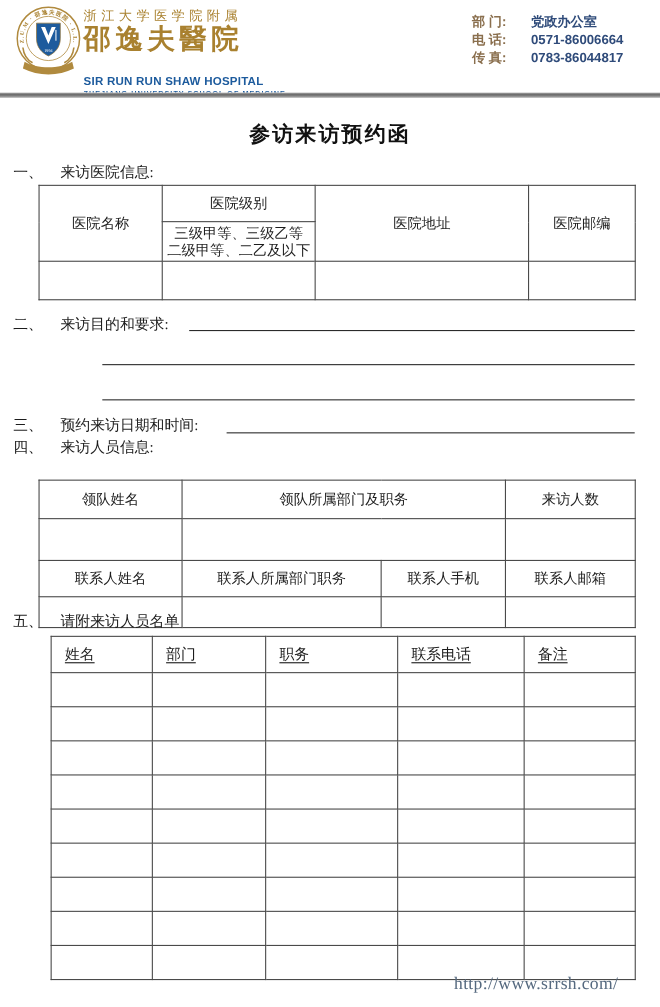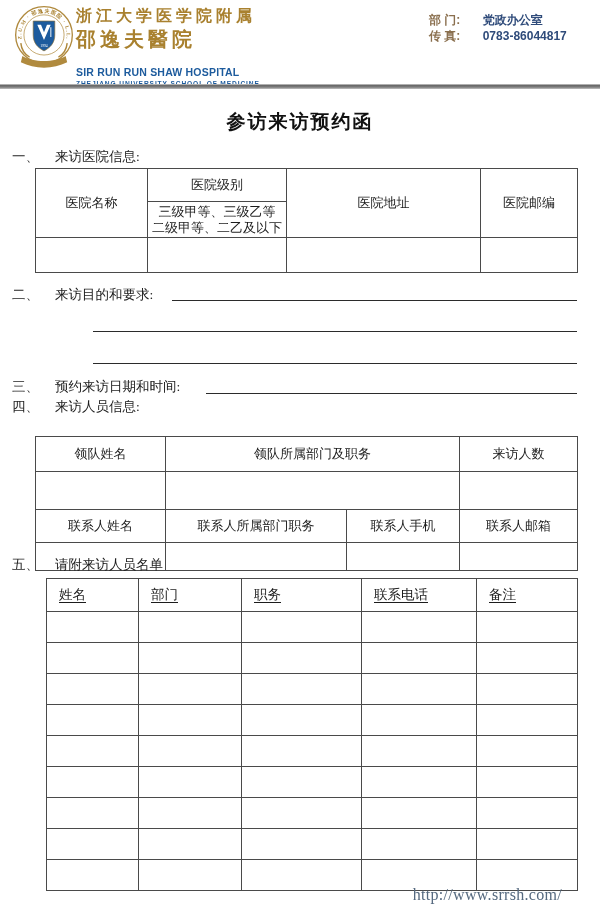--- a/index.html
+++ b/index.html
@@ -6,22 +6,22 @@
   .page {
     position:relative; width:600px; height:915px; margin:0 auto;
     background:#fff; overflow:hidden;
     font-family:"Liberation Serif","DejaVu Serif",serif;
     color:#1c1c1c;
   }
 
   
   .seal { position:absolute; left:13px; top:3px; }
   .brand { position:absolute; left:76px; top:6px; }
-  .brand-affil { font-size:16px; font-weight:bold; letter-spacing:4px; color:#a9812f; white-space:nowrap; }
-  .brand-cn { font-size:20px; font-weight:bold; letter-spacing:4px; color:#a9812f; white-space:nowrap; margin-top:1px; line-height:1.1; }
+  .brand-affil { font-size:12px; font-weight:normal; letter-spacing:4px; color:#a9812f; white-space:nowrap; }
+  .brand-cn { font-size:25px; font-weight:bold; letter-spacing:4px; color:#a9812f; white-space:nowrap; margin-top:1px; line-height:1.1;font-family:Liberation Mono, monospace; }
   .brand-en { font-size:10.5px; font-weight:bold; color:#1d5b9d; letter-spacing:0.2px;
               font-family:"Liberation Sans","DejaVu Sans",sans-serif; white-space:nowrap; margin-top:16px; }
   .brand-school { font-size:6.6px; font-weight:bold; color:#1d5b9d; letter-spacing:0.9px;
               font-family:"Liberation Sans","DejaVu Sans",sans-serif; white-space:nowrap; margin-top:2px; }
   .contact { position:absolute; right:23px; top:12px; width:148px;
              font-family:"Liberation Sans","DejaVu Sans",sans-serif;
              font-size:12px; font-weight:bold; line-height:16px; }
   .contact-row { white-space:nowrap; }
   .contact-label { color:#8a6f4e; margin-right:19px; }
   .contact-value { color:#2f4b7a; }
@@ -81,20 +81,24 @@
     <div class="brand-en">SIR RUN RUN SHAW HOSPITAL</div>
     <div class="brand-school">ZHEJIANG UNIVERSITY SCHOOL OF MEDICINE</div>
   </div>
 
   <div class="contact">
     <div class="contact-row">
       <span class="contact-label">部 门:</span>
       <span class="contact-value">党政办公室</span>
     </div>
     <div class="contact-row">
+      <span class="contact-label">电 话:</span>
+      <span class="contact-value">0571-86006664</span>
+    </div>
+    <div class="contact-row">
       <span class="contact-label">传 真:</span>
       <span class="contact-value">0783-86044817</span>
     </div>
   </div>
 
   <div class="rule"></div>
 
   <div class="doc-title">参访来访预约函</div>
 
   <div class="section" style="top:148px;">

